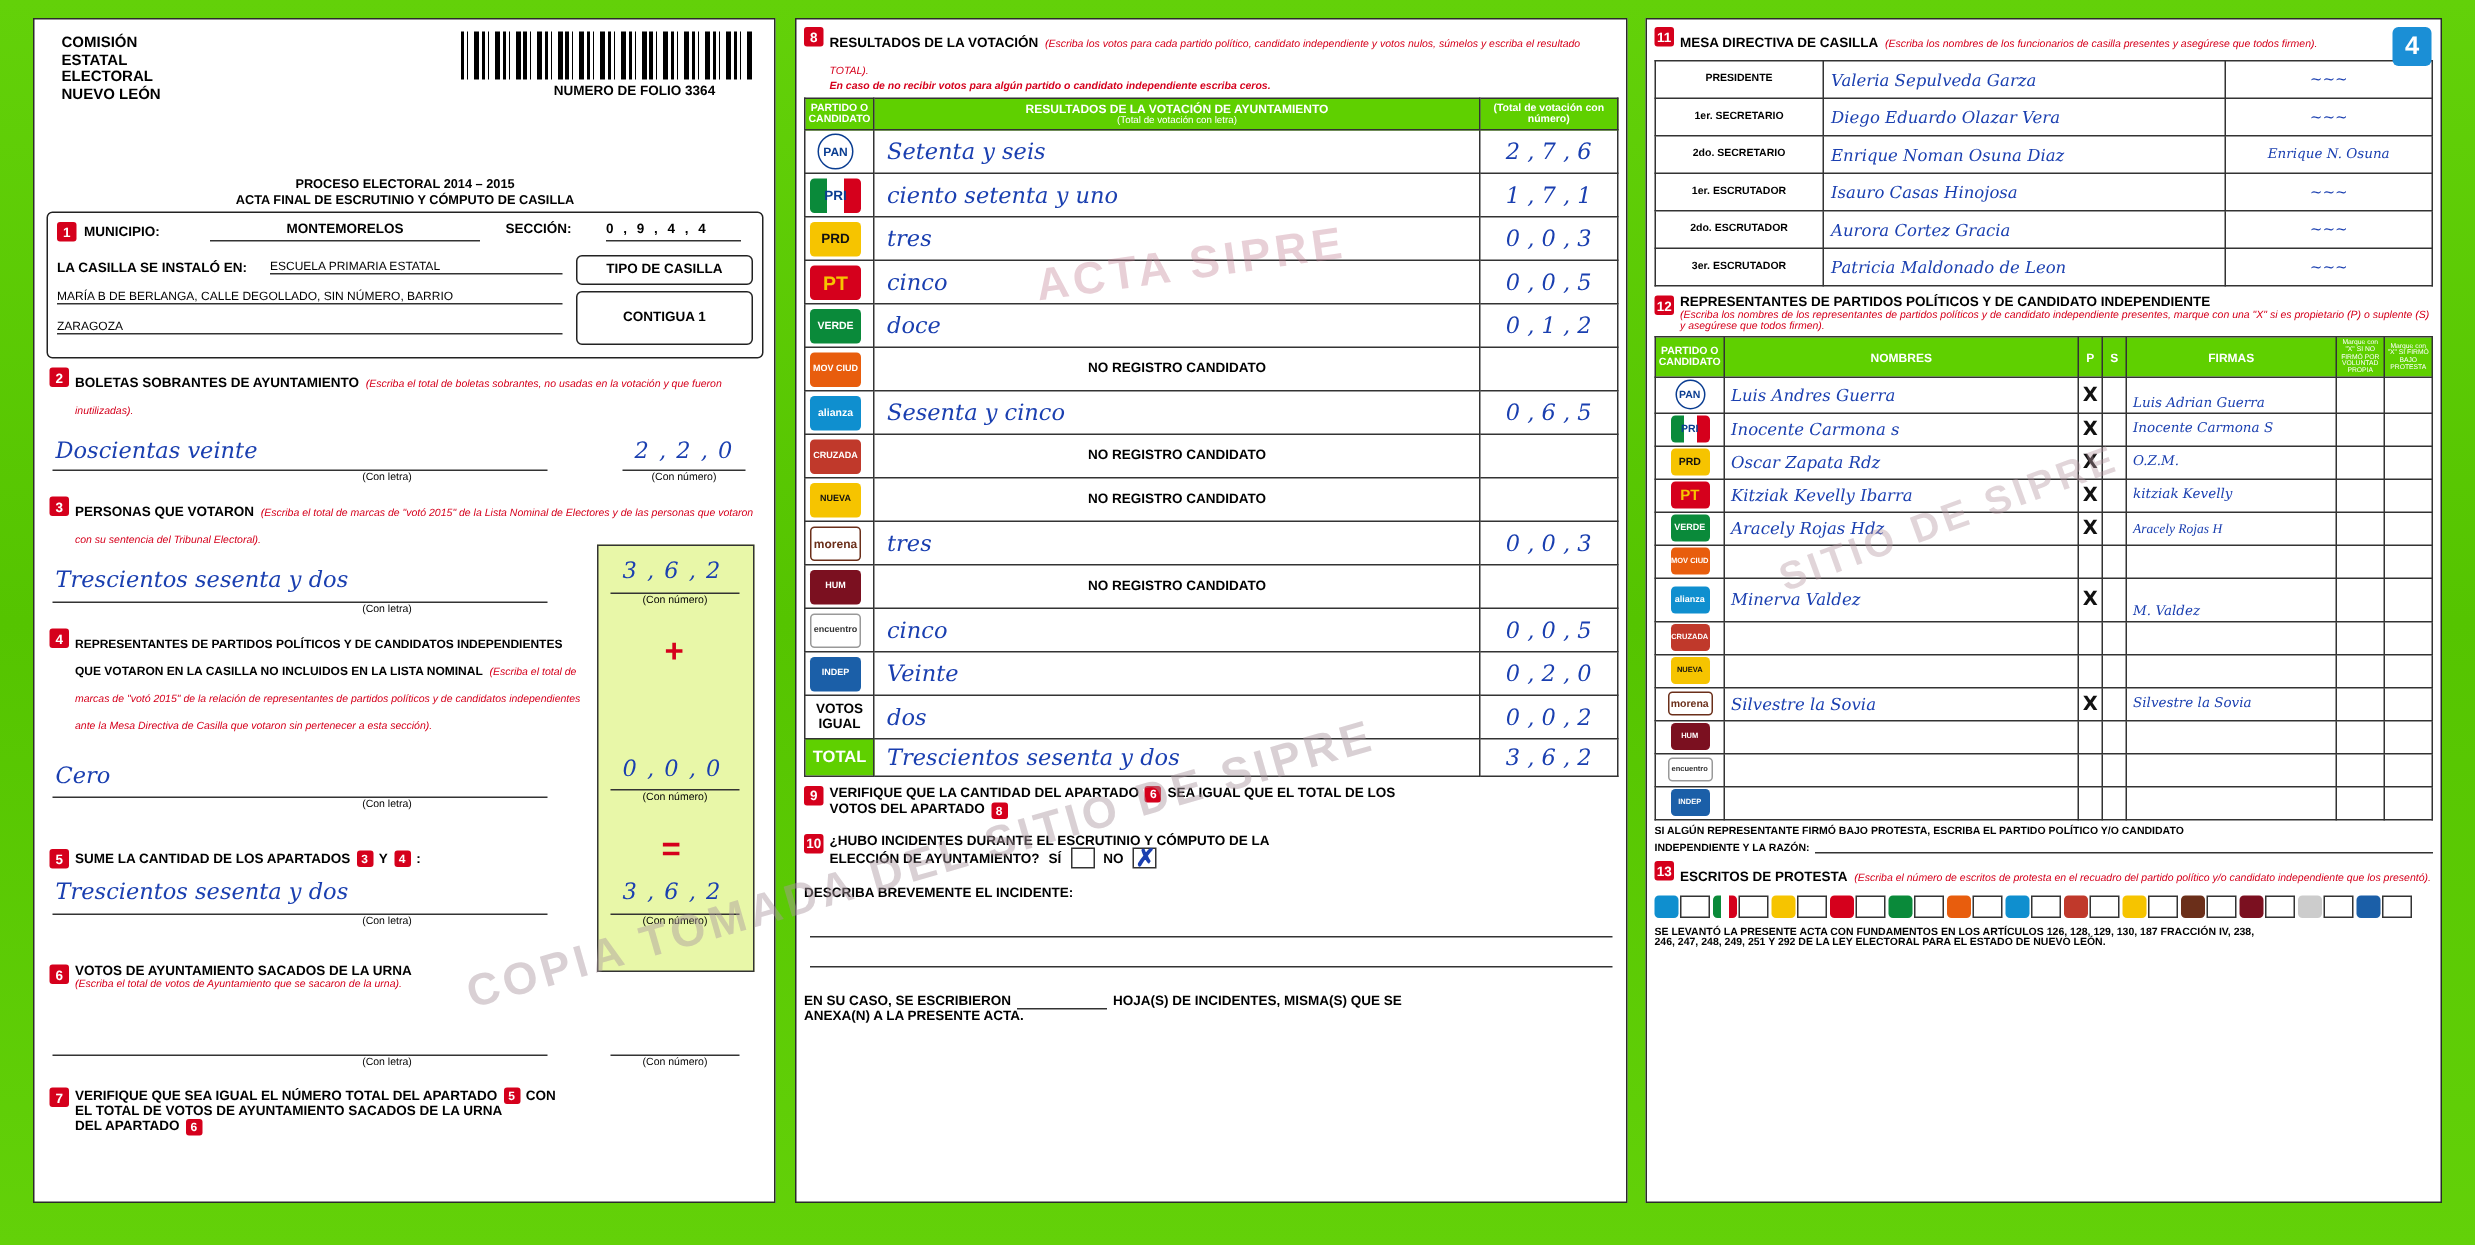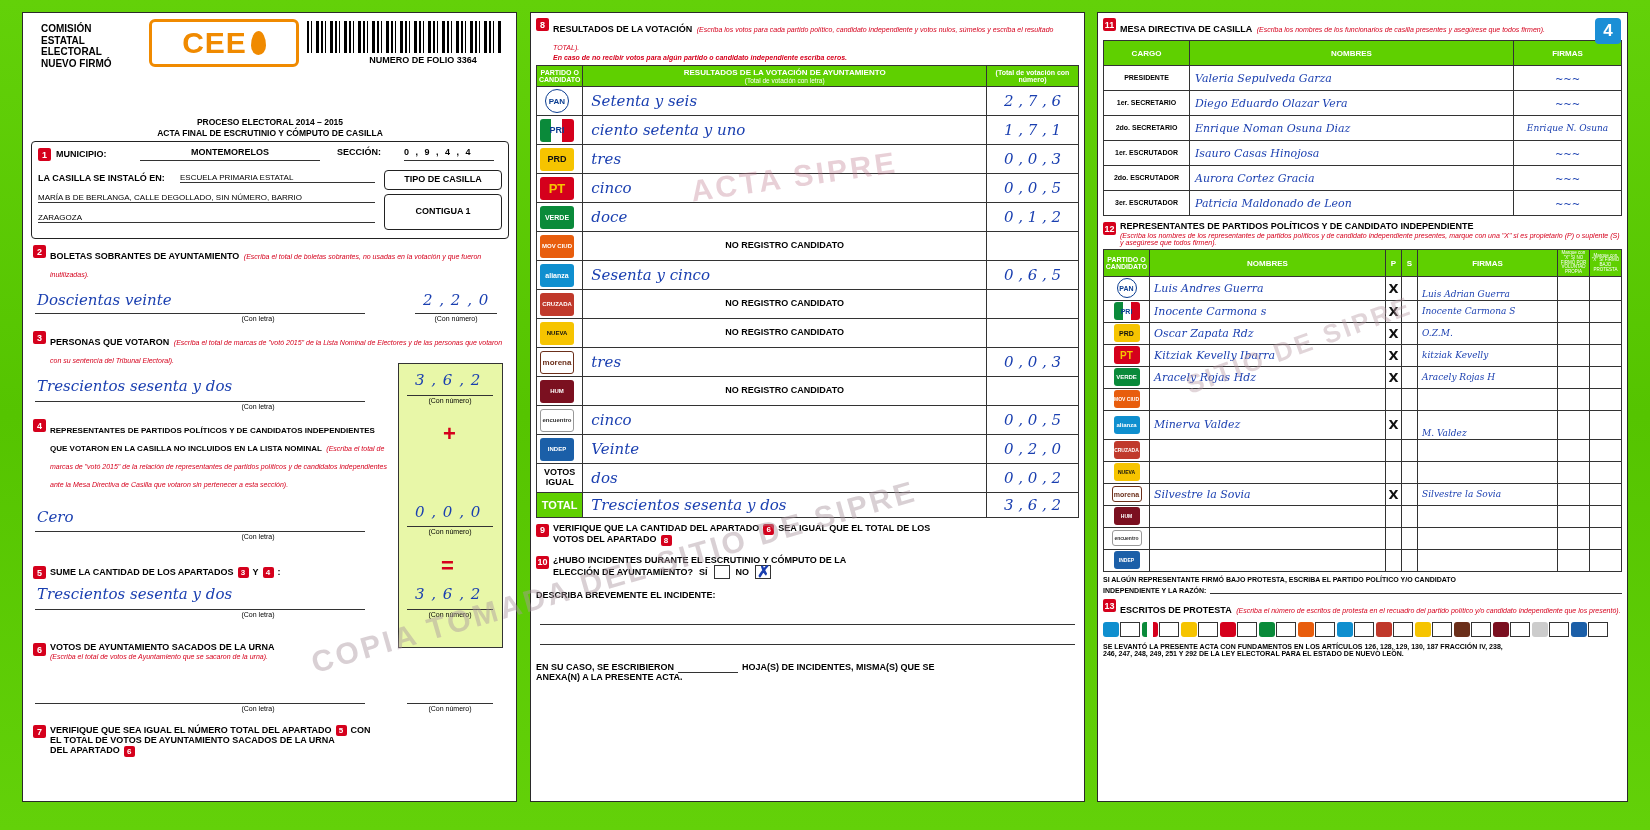--- a/index.html
+++ b/index.html
@@ -113,25 +113,21 @@
 <div id="sheet">
 
   <div class="col" id="c1">
     <div class="inner">
 
       <div class="cee-head">
         <div class="cee-left">
           <div>COMISIÓN</div>
           <div>ESTATAL</div>
           <div>ELECTORAL</div>
-          <div>NUEVO FIRMÓ</div>
-        </div>
-        <div class="cee-logo">
-          <span>CEE</span>
-            <span class="dot"></span>
+          <div>NUEVO LEÓN</div>
         </div>
         <div class="barcode"></div>
         <div class="folio ctr">NUMERO DE FOLIO 3364</div>
       </div>
 
       <div class="subband">
         <div>PROCESO ELECTORAL  2014 – 2015</div>
         <div>ACTA FINAL DE ESCRUTINIO Y CÓMPUTO DE CASILLA</div>
       </div>
 
@@ -511,25 +507,20 @@
       <div style="display:flex;gap:4px;align-items:flex-start;padding-right:34px;">
         <span class="num-badge">11</span>
         <div style="flex:1;">
           <span class="t b">MESA DIRECTIVA DE CASILLA</span>
           <span class="t7 i red">(Escriba los nombres de los funcionarios de casilla presentes y asegúrese que todos firmen).</span>
         </div>
       </div>
 
       <table class="mesa" style="margin-top:4px;">
         <tbody>
-            <tr>
-          <td style="background:#5fd000;color:#fff;font-weight:bold;text-align:center;width:86px;height:16px;">CARGO</td>
-          <td style="background:#5fd000;color:#fff;font-weight:bold;text-align:center;">NOMBRES</td>
-          <td style="background:#5fd000;color:#fff;font-weight:bold;text-align:center;width:108px;">FIRMAS</td>
-        </tr>
         <tr>
           <td class="t7 b ctr">PRESIDENTE</td>
           <td>
                 <div class="hand sm" style="padding-left:4px;">Valeria Sepulveda Garza</div>
               </td>
           <td>
                 <div class="hand sm ctr" style="font-size:10px;">~~~</div>
               </td>
         </tr>
         <tr>
@@ -663,21 +654,21 @@
         <tr>
           <td style="height:22px;">
                 <div class="logo" style="background:#0a8a3a;color:#fff;width:26px;height:18px;font-size:6px;margin:auto;">VERDE</div>
               </td>
           <td>
                 <div class="hand sm" style="padding-left:3px;">Aracely Rojas Hdz</div>
               </td>
           <td class="ctr"><span class="x-mark">X</span></td>
           <td class="ctr"><span class="x-mark"></span></td>
           <td>
-                <div class="hand sm" style="font-size:9px;padding-left:3px;">Aracely Rojas H</div>
+                <div class="hand sm" style="font-size:9px;padding-left:3px;font-family:Liberation Serif, serif;">Aracely Rojas H</div>
               </td>
           <td></td>
           <td></td>
         </tr>
         <tr>
           <td style="height:22px;">
                 <div class="logo" style="background:#e85d0d;color:#fff;width:26px;height:18px;font-size:5px;margin:auto;">MOV CIUD</div>
               </td>
           <td>
                 <div class="hand sm" style="padding-left:3px;"></div>

